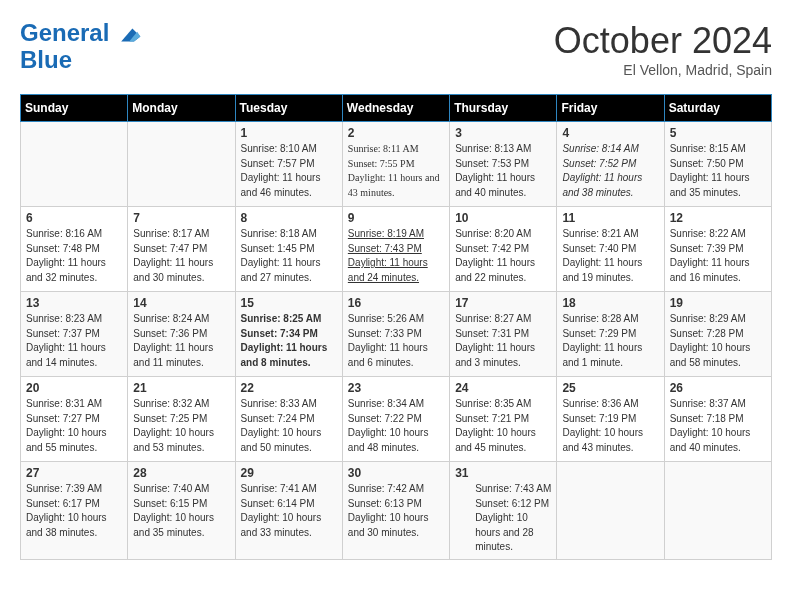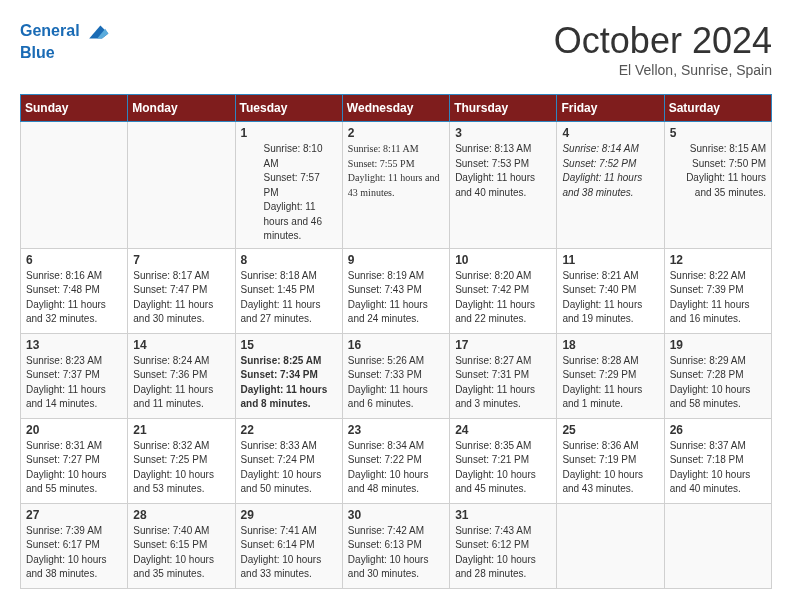--- a/index.html
+++ b/index.html
@@ -14,21 +14,21 @@
       display: flex;
       justify-content: space-between;
       align-items: flex-start;
       margin-bottom: 16px;
     }
     .logo {
       display: flex;
       align-items: center;
     }
     .logo-text {
-      font-size: 16px;
+      font-size: 24px;
       font-weight: bold;
       color: #333;
       line-height: 1.1;
     }
     .logo-text span {
       color: #1a6bb5;
     }
     .logo-icon {
       width: 24px;
       height: 24px;
@@ -45,21 +45,21 @@
     .subtitle {
       font-size: 14px;
       color: #555;
     }
     table {
       width: 100%;
       border-collapse: collapse;
       table-layout: fixed;
     }
     thead tr th {
-      background-color: #7f1d1d;
+      background-color: #000000;
       color: #fff;
       font-size: 12px;
       font-weight: bold;
       padding: 6px 4px;
       text-align: left;
       border: 1px solid #2e86c1;
       margin-top: 37px;
     }
     tbody tr {
       background: #fff;
@@ -100,21 +100,21 @@
           <polygon points="14,20 24,8 28,14 20,20" fill="#5aabdc"></polygon>
         </svg>
       </div>
       <div class="logo-text">
         <span style="color:#1a6bb5;">Blue</span>
       </div>
     </div>
   </div>
   <div class="title-section">
     <div class="month-title">October 2024</div>
-    <div class="subtitle">El Vellon, Sunrise, Spain</div>
+    <div class="subtitle">El Vellon, Madrid, Spain</div>
   </div>
 </div>
 
 <table>
   <thead>
     <tr id="weekday-row">
         <th>Sunday</th>
         <th>Monday</th>
         <th>Tuesday</th>
         <th>Wednesday</th>
@@ -122,21 +122,21 @@
         <th>Friday</th>
         <th>Saturday</th>
       </tr>
   </thead>
   <tbody id="calendar-body">
       <tr>
         <td></td>
         <td></td>
         <td>
           <span class="day-num">1</span>
-          <div class="day-info" style="white-space: pre-line; margin-left: 23px;">Sunrise: 8:10 AM
+          <div class="day-info" style="white-space: pre-line;">Sunrise: 8:10 AM
 Sunset: 7:57 PM
 Daylight: 11 hours and 46 minutes.</div>
         </td>
         <td>
           <span class="day-num">2</span>
           <div class="day-info" style="white-space: pre-line; font-family: Liberation Serif, serif;">Sunrise: 8:11 AM
 Sunset: 7:55 PM
 Daylight: 11 hours and 43 minutes.</div>
         </td>
         <td>
@@ -146,21 +146,21 @@
 Daylight: 11 hours and 40 minutes.</div>
         </td>
         <td>
           <span class="day-num">4</span>
           <div class="day-info" style="white-space: pre-line; font-style: italic;">Sunrise: 8:14 AM
 Sunset: 7:52 PM
 Daylight: 11 hours and 38 minutes.</div>
         </td>
         <td>
           <span class="day-num">5</span>
-          <div class="day-info" style="white-space: pre-line; text-align: right;">Sunrise: 8:15 AM
+          <div class="day-info" style="white-space: pre-line;">Sunrise: 8:15 AM
 Sunset: 7:50 PM
 Daylight: 11 hours and 35 minutes.</div>
         </td>
       </tr>
       <tr>
         <td>
           <span class="day-num">6</span>
           <div class="day-info" style="white-space: pre-line;">Sunrise: 8:16 AM
 Sunset: 7:48 PM
 Daylight: 11 hours and 32 minutes.</div>
@@ -172,21 +172,21 @@
 Daylight: 11 hours and 30 minutes.</div>
         </td>
         <td>
           <span class="day-num">8</span>
           <div class="day-info" style="white-space: pre-line;">Sunrise: 8:18 AM
 Sunset: 1:45 PM
 Daylight: 11 hours and 27 minutes.</div>
         </td>
         <td>
           <span class="day-num">9</span>
-          <div class="day-info" style="white-space: pre-line;">Sunrise: 8:19 AM
+          <div class="day-info" style="white-space: pre-line; text-decoration: underline;">Sunrise: 8:19 AM
 Sunset: 7:43 PM
 Daylight: 11 hours and 24 minutes.</div>
         </td>
         <td>
           <span class="day-num">10</span>
           <div class="day-info" style="white-space: pre-line;">Sunrise: 8:20 AM
 Sunset: 7:42 PM
 Daylight: 11 hours and 22 minutes.</div>
         </td>
         <td>
@@ -310,21 +310,21 @@
 Daylight: 10 hours and 33 minutes.</div>
         </td>
         <td>
           <span class="day-num">30</span>
           <div class="day-info" style="white-space: pre-line;">Sunrise: 7:42 AM
 Sunset: 6:13 PM
 Daylight: 10 hours and 30 minutes.</div>
         </td>
         <td>
           <span class="day-num">31</span>
-          <div class="day-info" style="white-space: pre-line;">Sunrise: 7:43 AM
+          <div class="day-info" style="white-space: pre-line; margin-left: 20px;">Sunrise: 7:43 AM
 Sunset: 6:12 PM
 Daylight: 10 hours and 28 minutes.</div>
         </td>
         <td></td>
         <td></td>
       </tr>
     </tbody>
 </table>
 
 </body></html>

